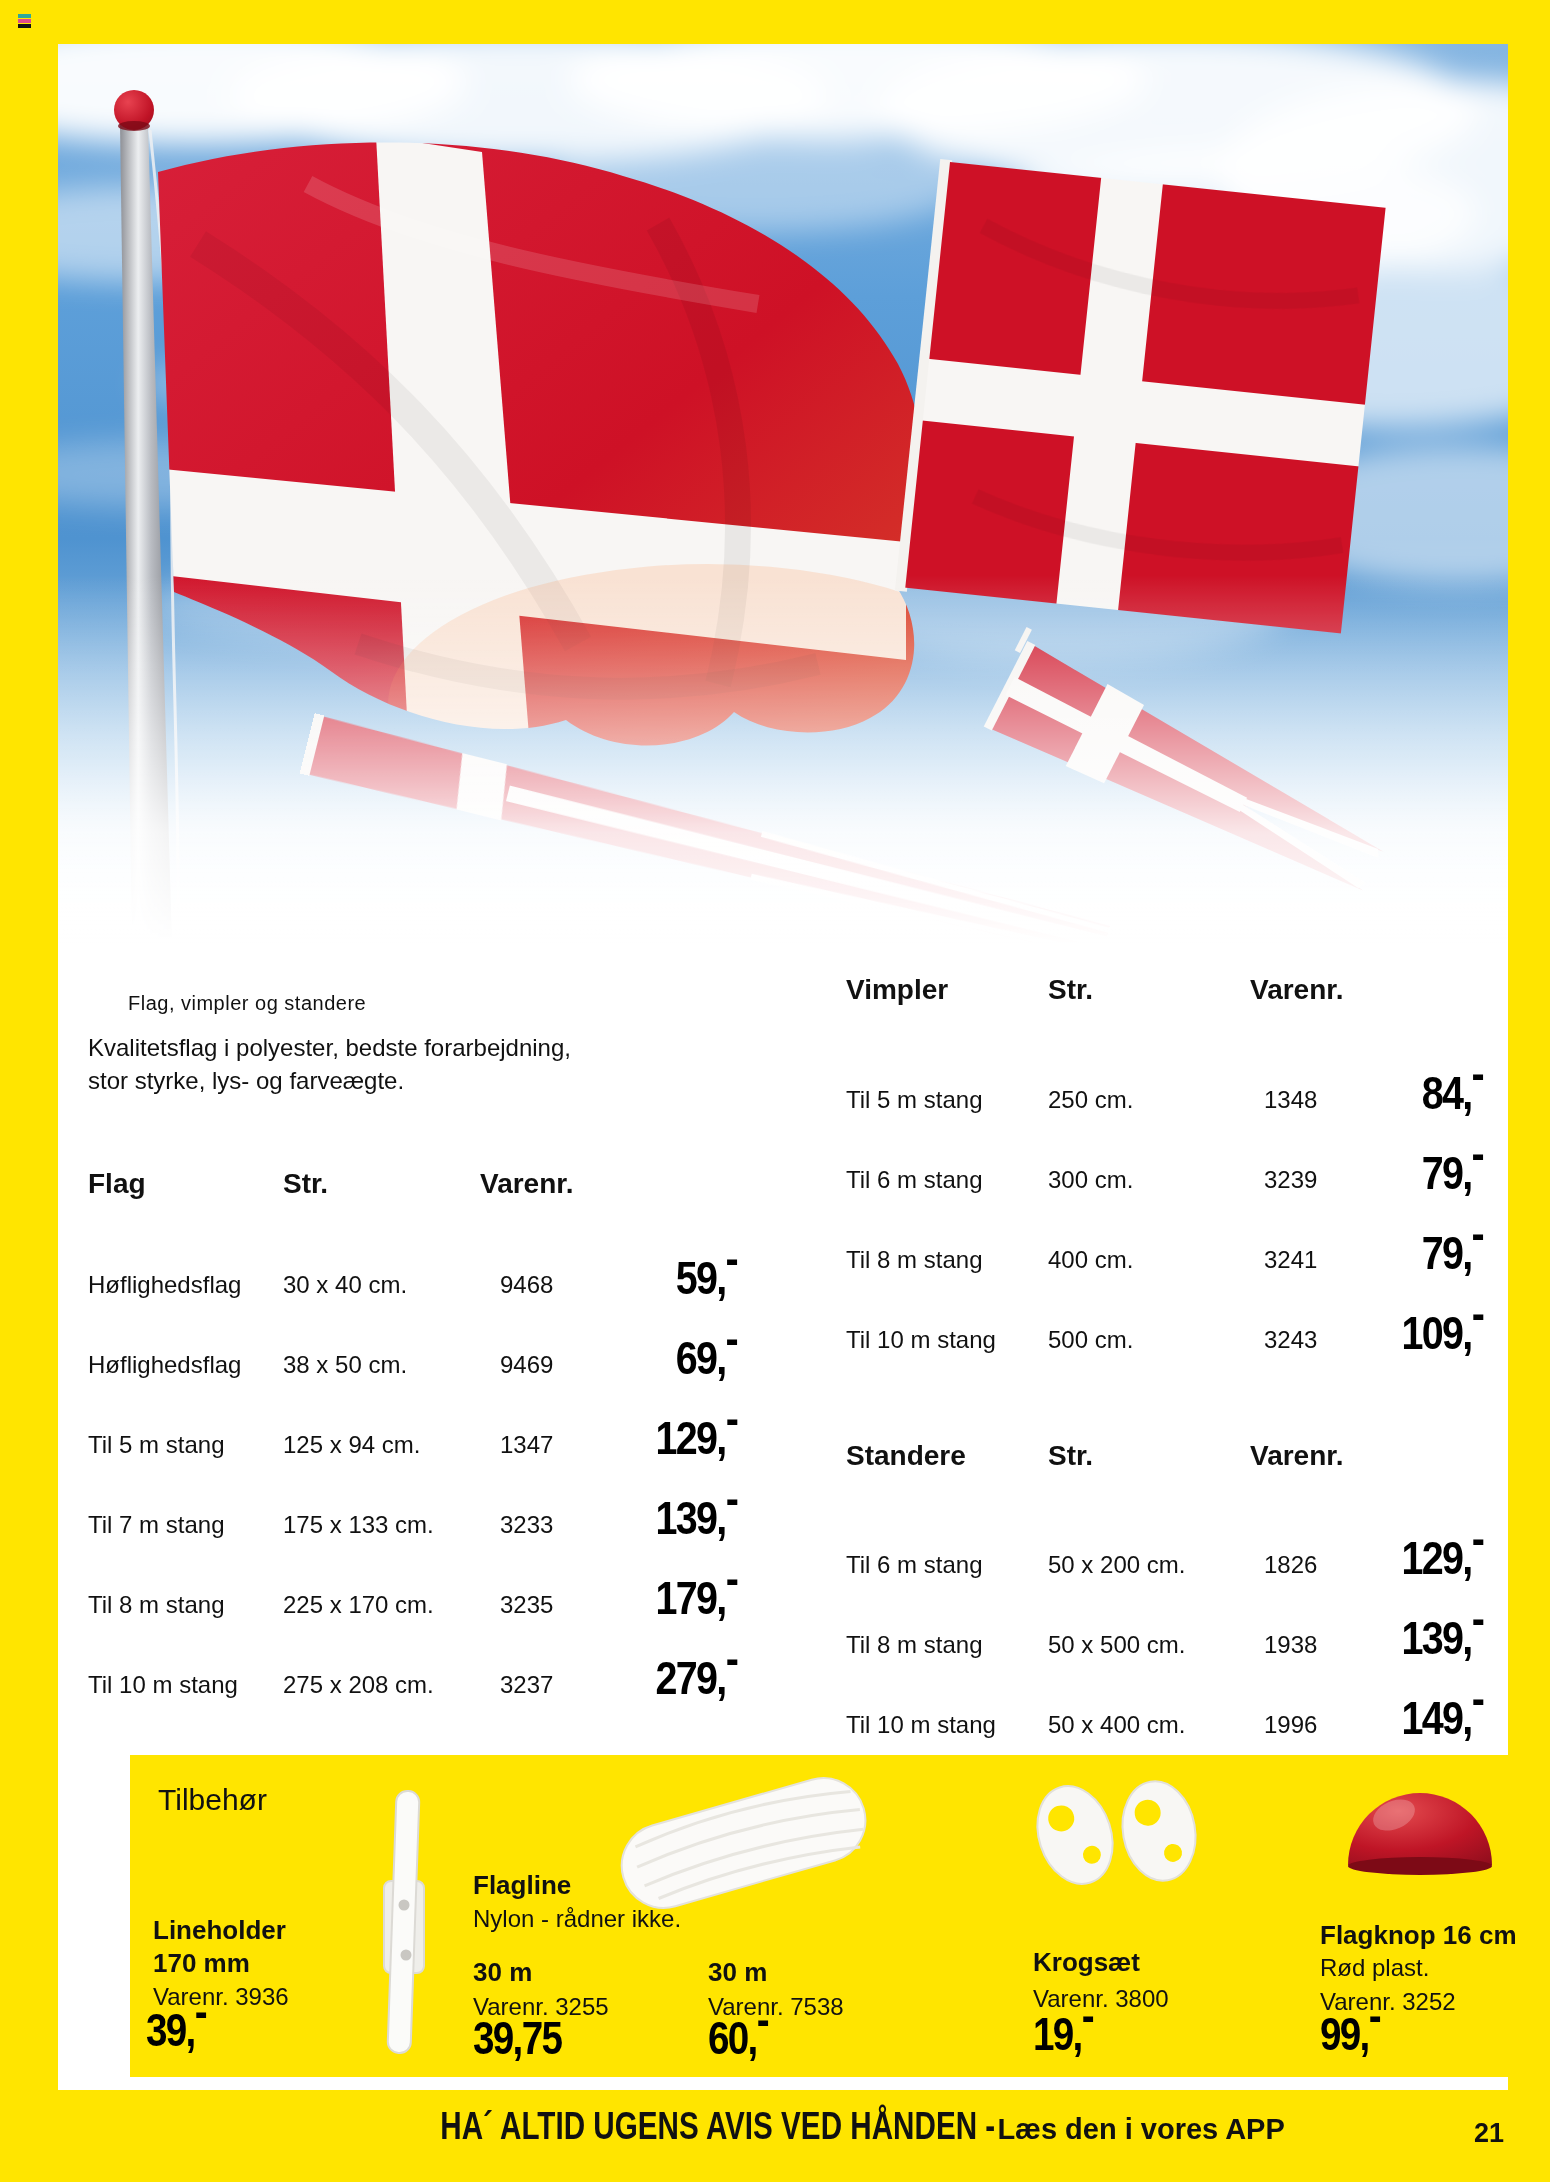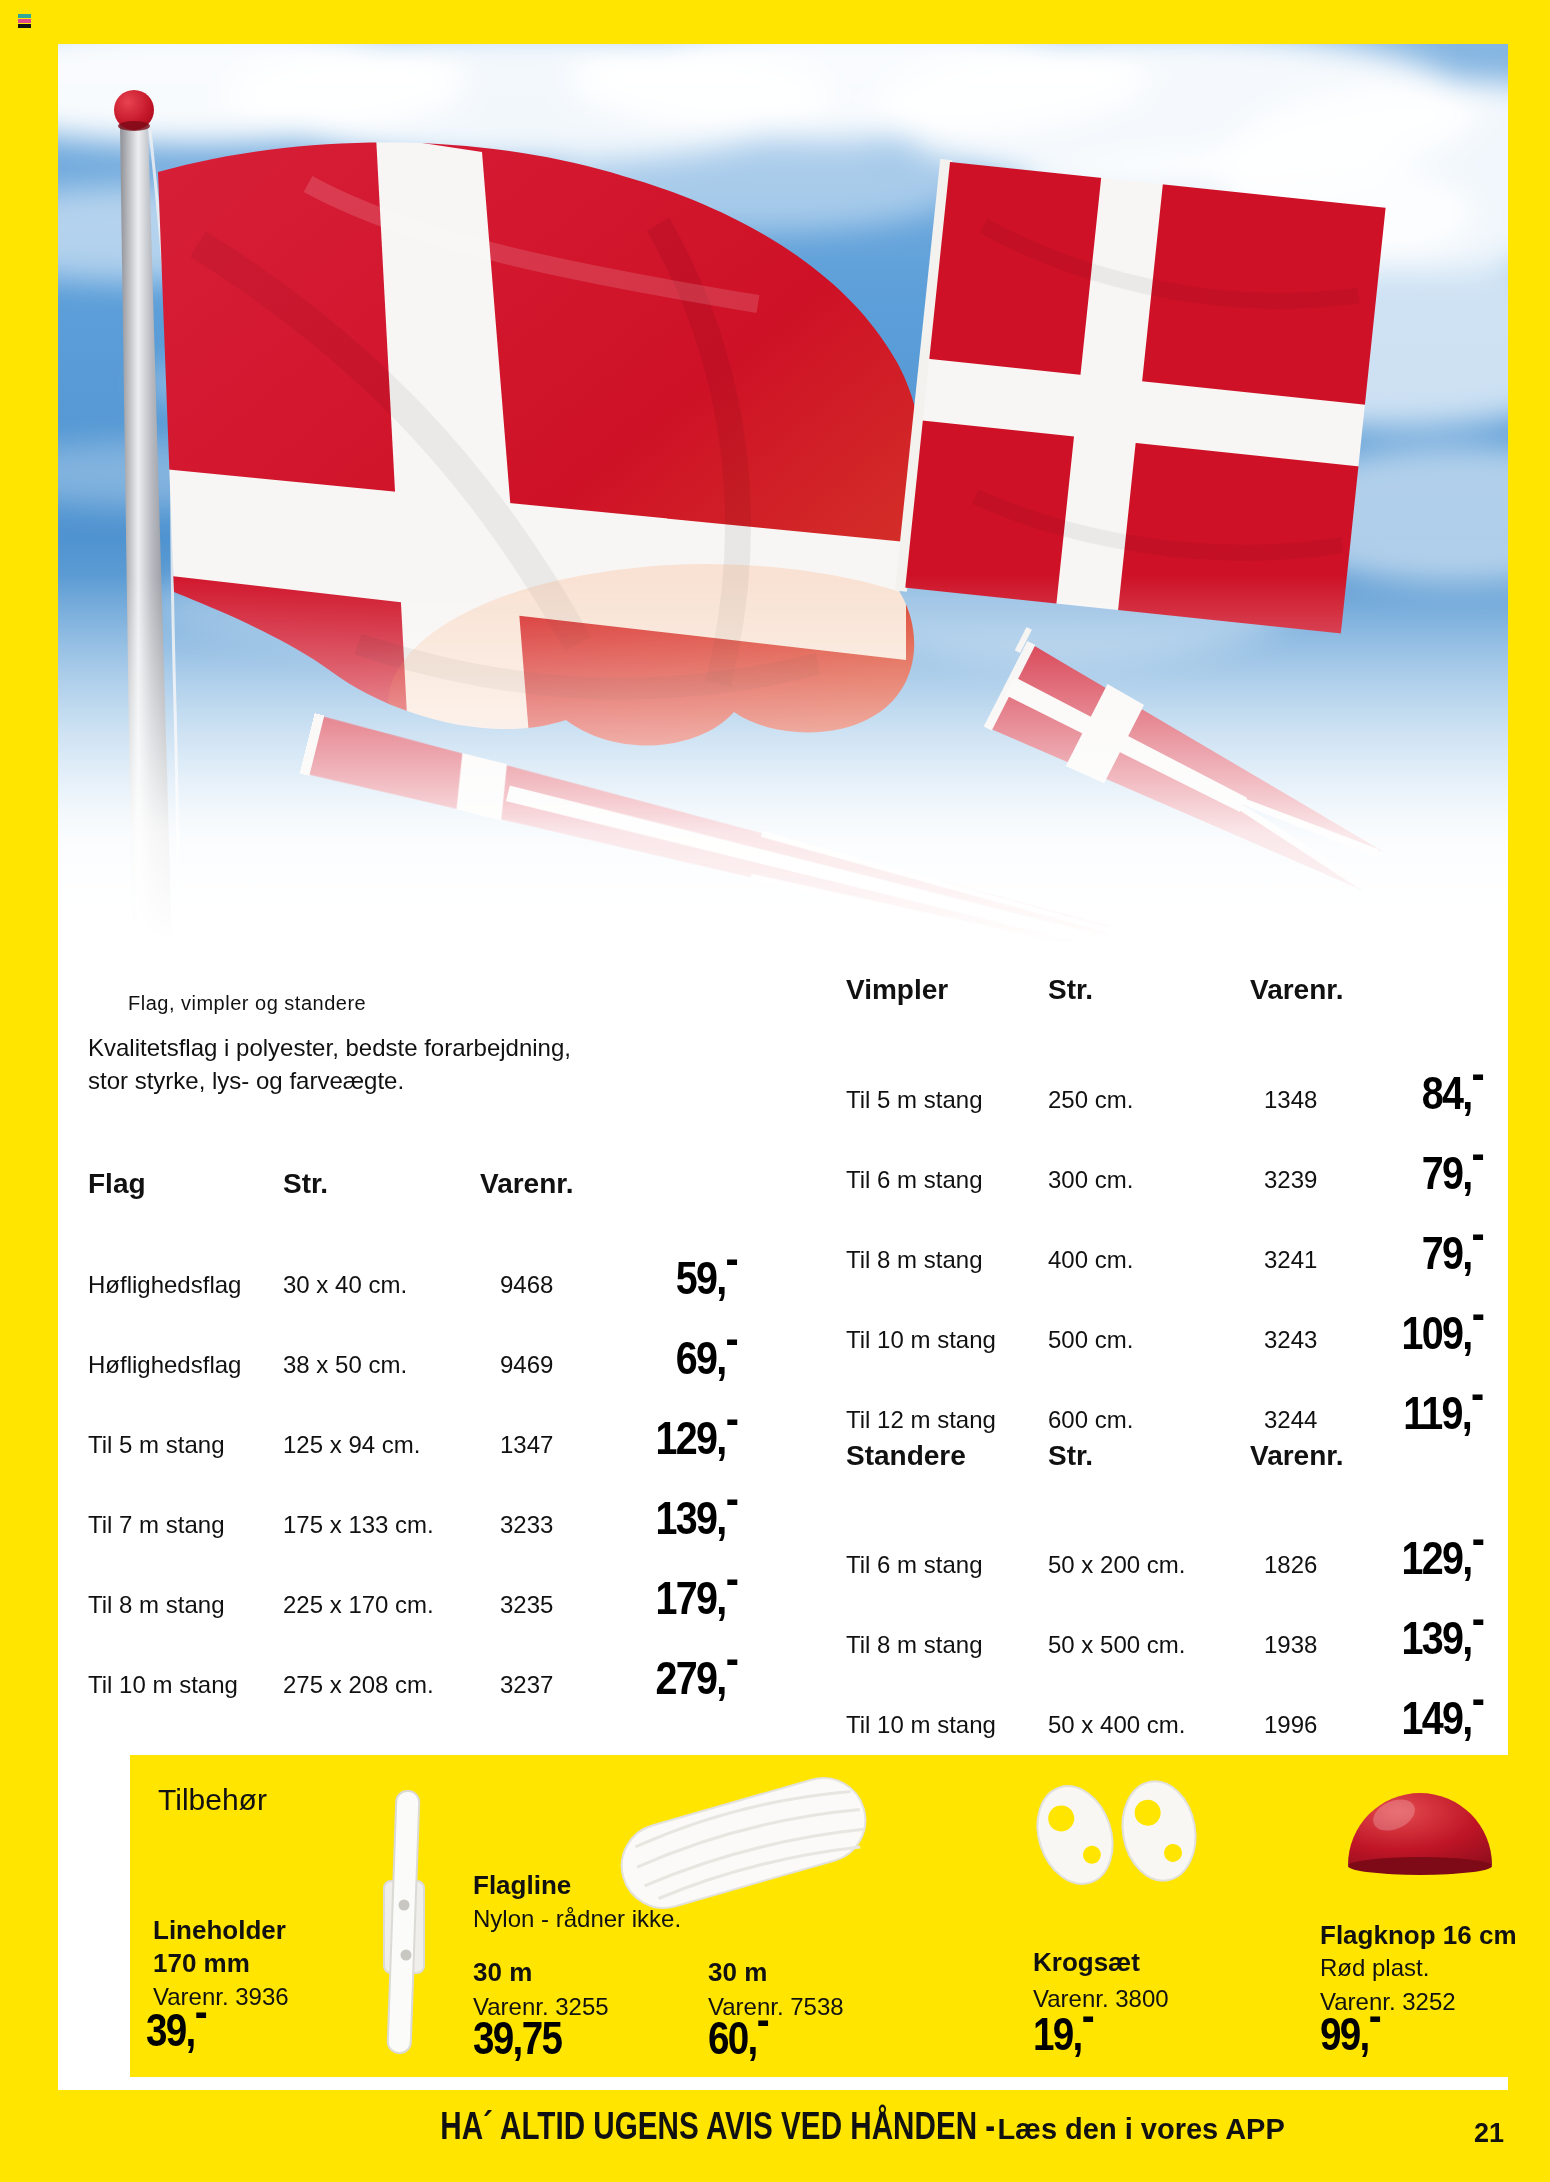--- a/index.html
+++ b/index.html
@@ -241,26 +241,20 @@
     <span class="c col2">400 cm.</span>
     <span class="c colv">3241</span>
     <span class="price"><span>79,</span><span class="pd">-</span></span>
   </div>
   <div class="trow rtable" style="top:1254px">
     <span class="c" style="left:0">Til 10 m stang</span>
     <span class="c col2">500 cm.</span>
     <span class="c colv">3243</span>
     <span class="price"><span>109,</span><span class="pd">-</span></span>
   </div>
-  <div class="trow rtable" style="top:1334px">
-    <span class="c" style="left:0">Til 12 m stang</span>
-    <span class="c col2">600 cm.</span>
-    <span class="c colv">3244</span>
-    <span class="price"><span>119,</span><span class="pd">-</span></span>
-  </div>
 
   <div class="thead rtable" style="top:1398px">
     <span class="h" style="left:0">Standere</span>
     <span class="h col2">Str.</span>
     <span class="h col3">Varenr.</span>
   </div>
   <div class="trow rtable" style="top:1479px">
     <span class="c" style="left:0">Til 6 m stang</span>
     <span class="c col2">50 x 200 cm.</span>
     <span class="c colv">1826</span>

